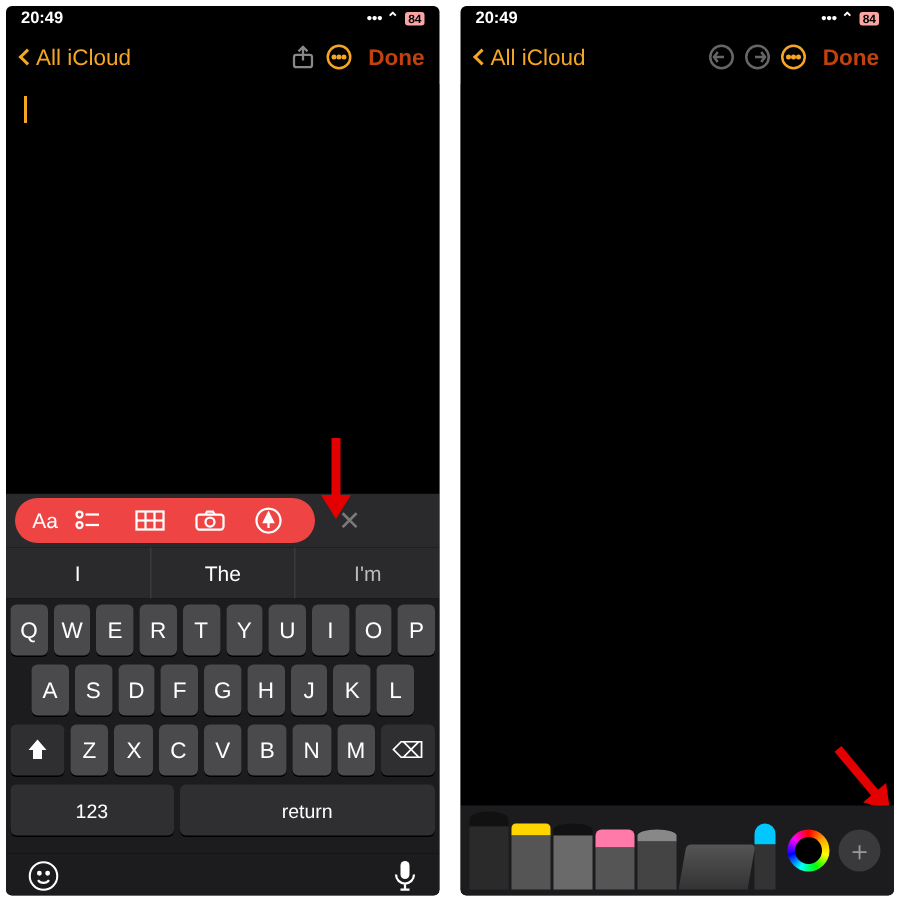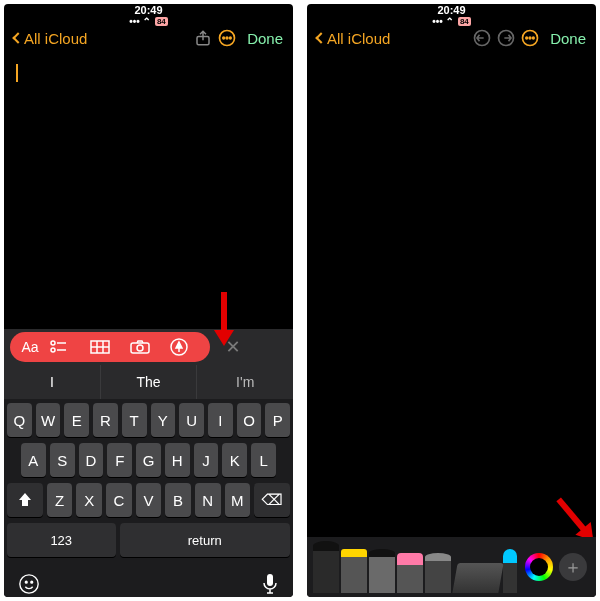--- a/index.html
+++ b/index.html
@@ -1,25 +1,25 @@
 <!DOCTYPE html>
 <html><head>
 <meta charset="utf-8">
 <style>
   * { box-sizing: border-box; margin: 0; padding: 0; font-family: -apple-system, Helvetica, Arial, sans-serif; }
   body { background: #fff; width: 600px; height: 601px; display: flex; gap: 14px; padding: 4px; }
   .phone { flex: 1; background: #000; border-radius: 4px; position: relative; overflow: hidden; display: flex; flex-direction: column; }
-  .status { height: 16px; display: flex; justify-content: space-between; align-items: center; padding: 0 10px; color: #fff; font-size: 11px; font-weight: 600; flex-direction: column; }
+  .status { height: 16px; display: flex; justify-content: space-between; align-items: center; padding: 0 10px; color: #fff; font-size: 11px; font-weight: 600; }
   .status .right { display:flex; align-items:center; gap:4px; font-size:10px;}
   .bat { display:inline-block; background:#fca5a5; color:#000; font-size:8px; padding:0 2px; border-radius:2px; font-weight:700;}
   .nav { height: 36px; display: flex; align-items: center; padding: 0 10px; color: #f5a623; font-size: 15px; }
   .nav .back { display:flex; align-items:center; gap:2px;}
   .nav .spacer { flex:1; }
   .nav .icon { width:24px; height:24px; display:flex; align-items:center; justify-content:center; color:#888; }
-  .nav .done { color:#86efac; font-weight:400; margin-left:8px; }
+  .nav .done { color:#c2410c; font-weight:700; margin-left:8px; }
   .content { flex:1; background:#000; position:relative; padding:8px 12px; }
   .cursor { width:2px; height:18px; background:#f5a623; }
   
   .kb-toolbar { background:#2a2a2c; height:36px; display:flex; align-items:center; }
   .kb-toolbar .pill { background:#ef4444; border-radius:18px; margin:0 6px; height:30px; display:flex; align-items:center; }
   .kb-toolbar .tbtn { color:#fff; font-size:14px; width:40px; text-align:center; }
   .kb-toolbar .close { color:#7a7a7a; font-size:18px; width:34px; text-align:center;}
   .sugg { background:#2a2a2c; height:34px; display:flex; }
   .sugg div { flex:1; color:#fff; font-size:14px; display:flex; align-items:center; justify-content:center; border-right:1px solid #3a3a3c;}
   .sugg div:last-child{border-right:none; color:#bbb;}

